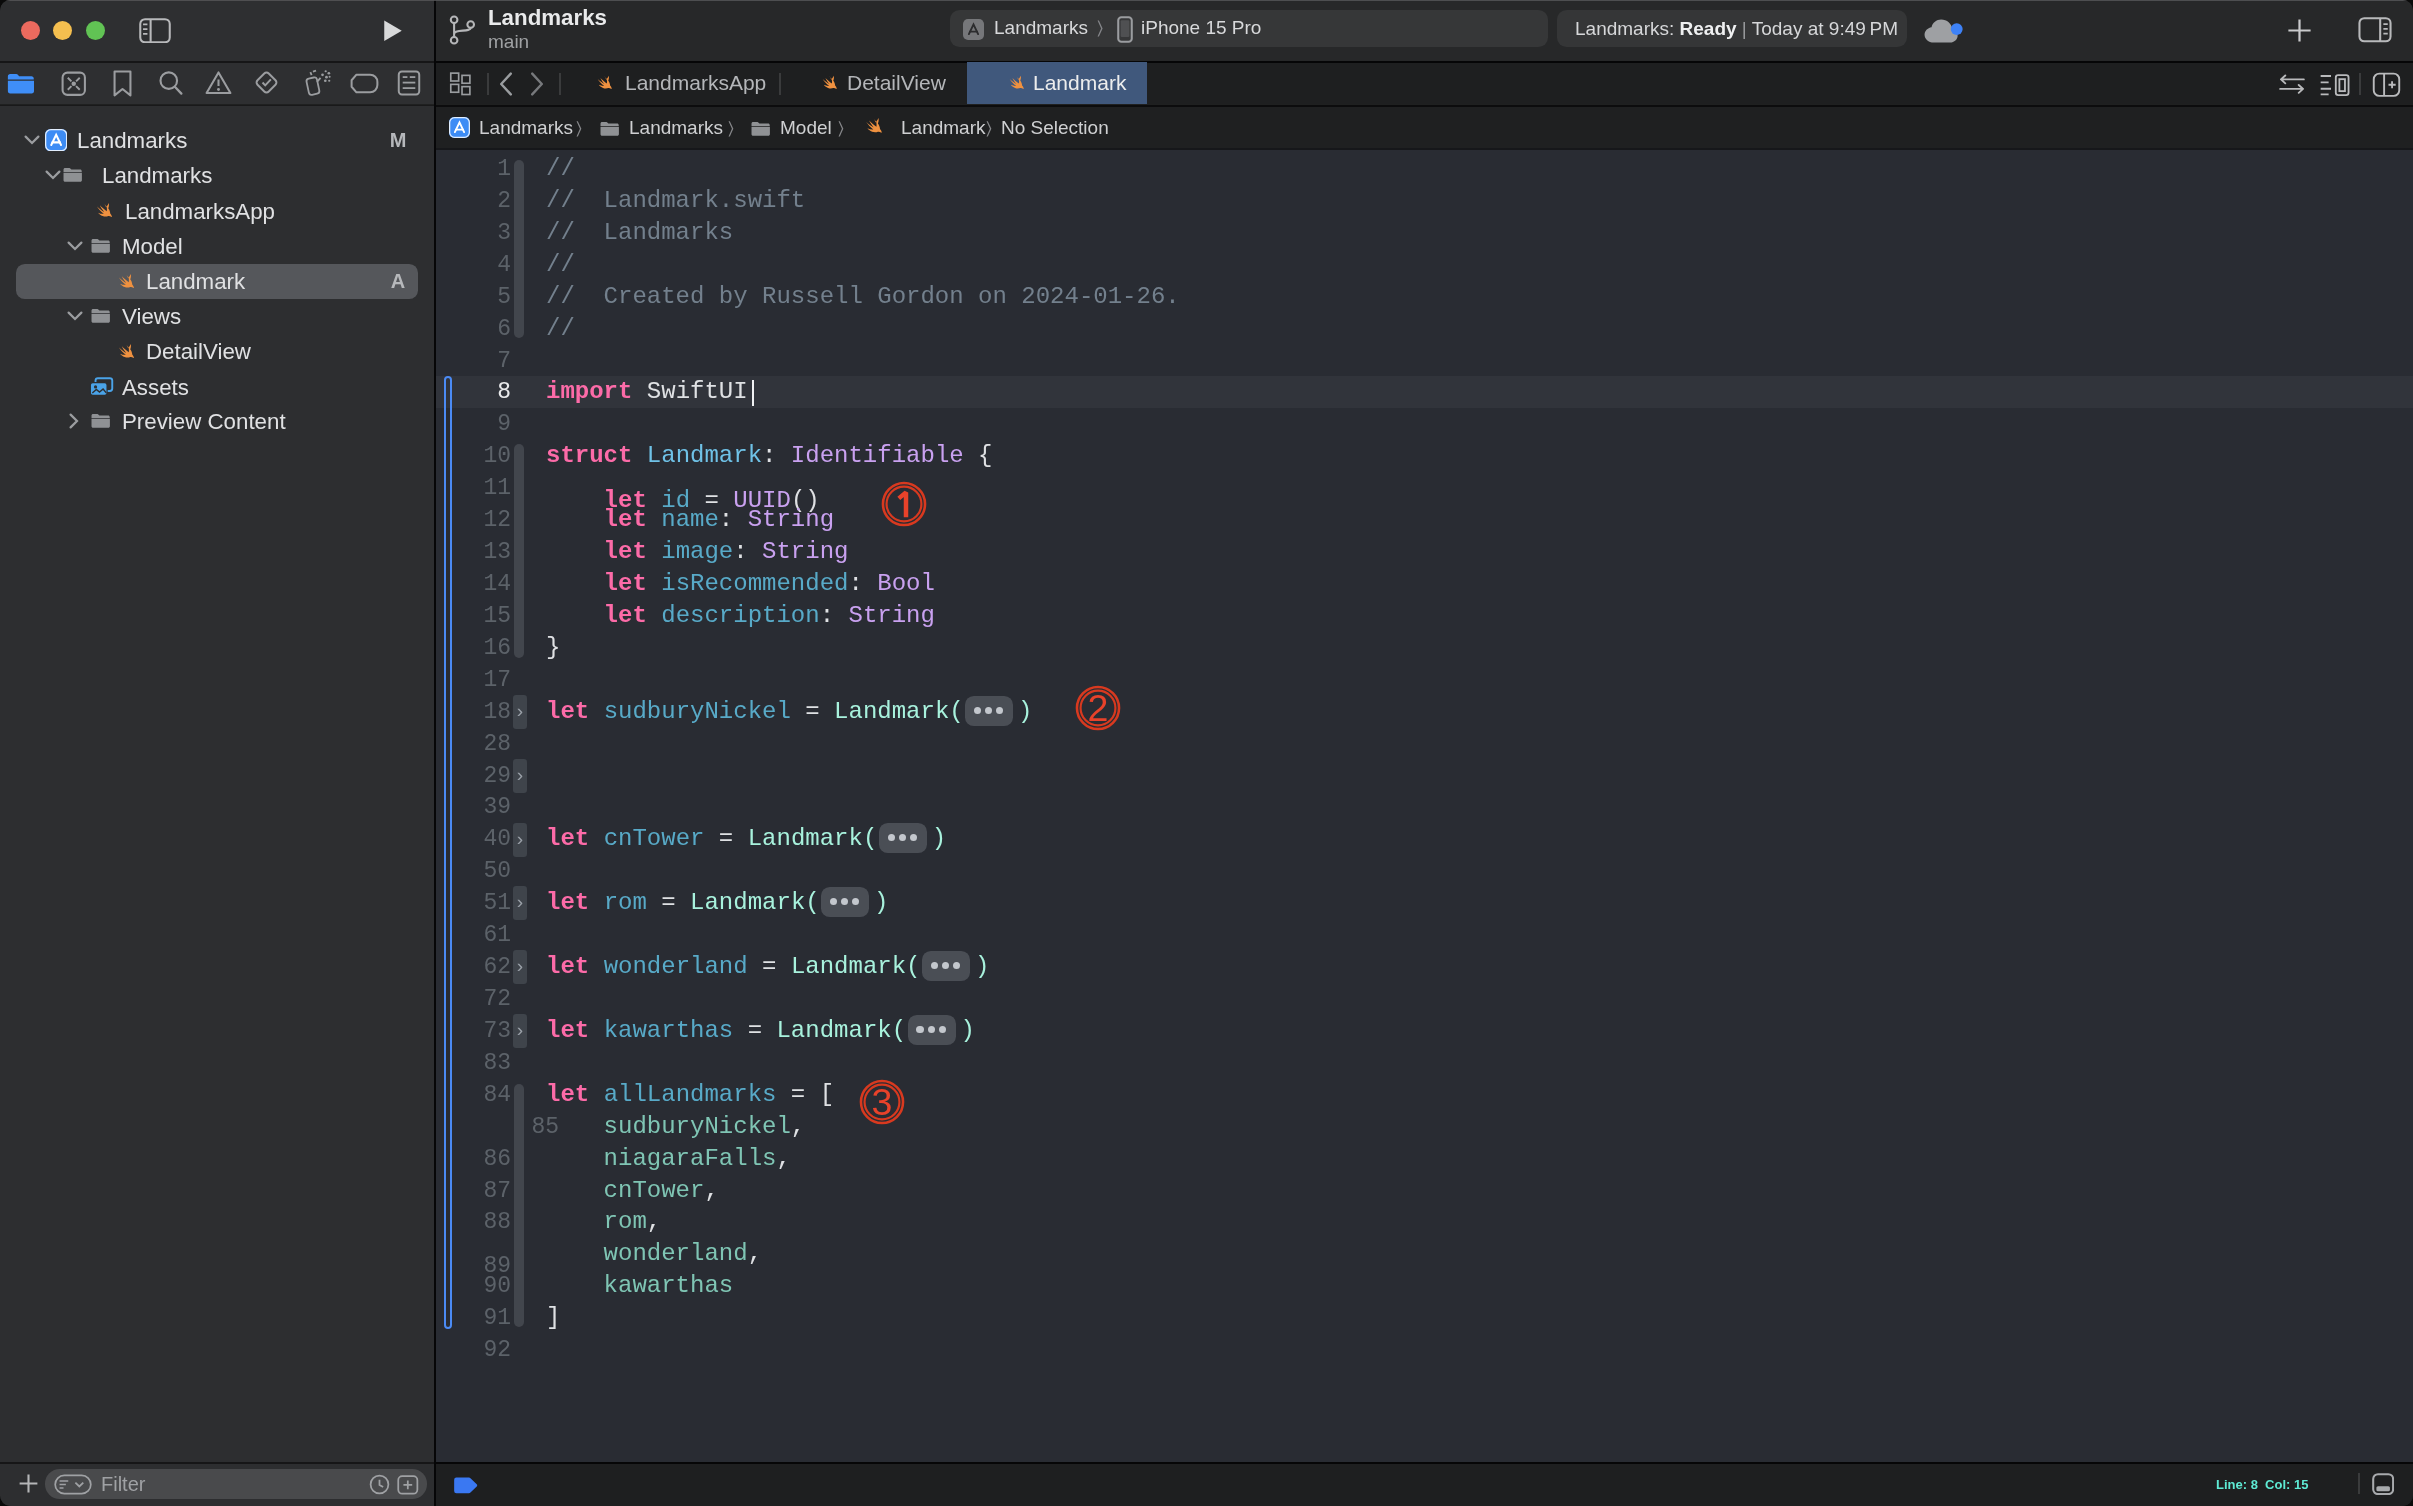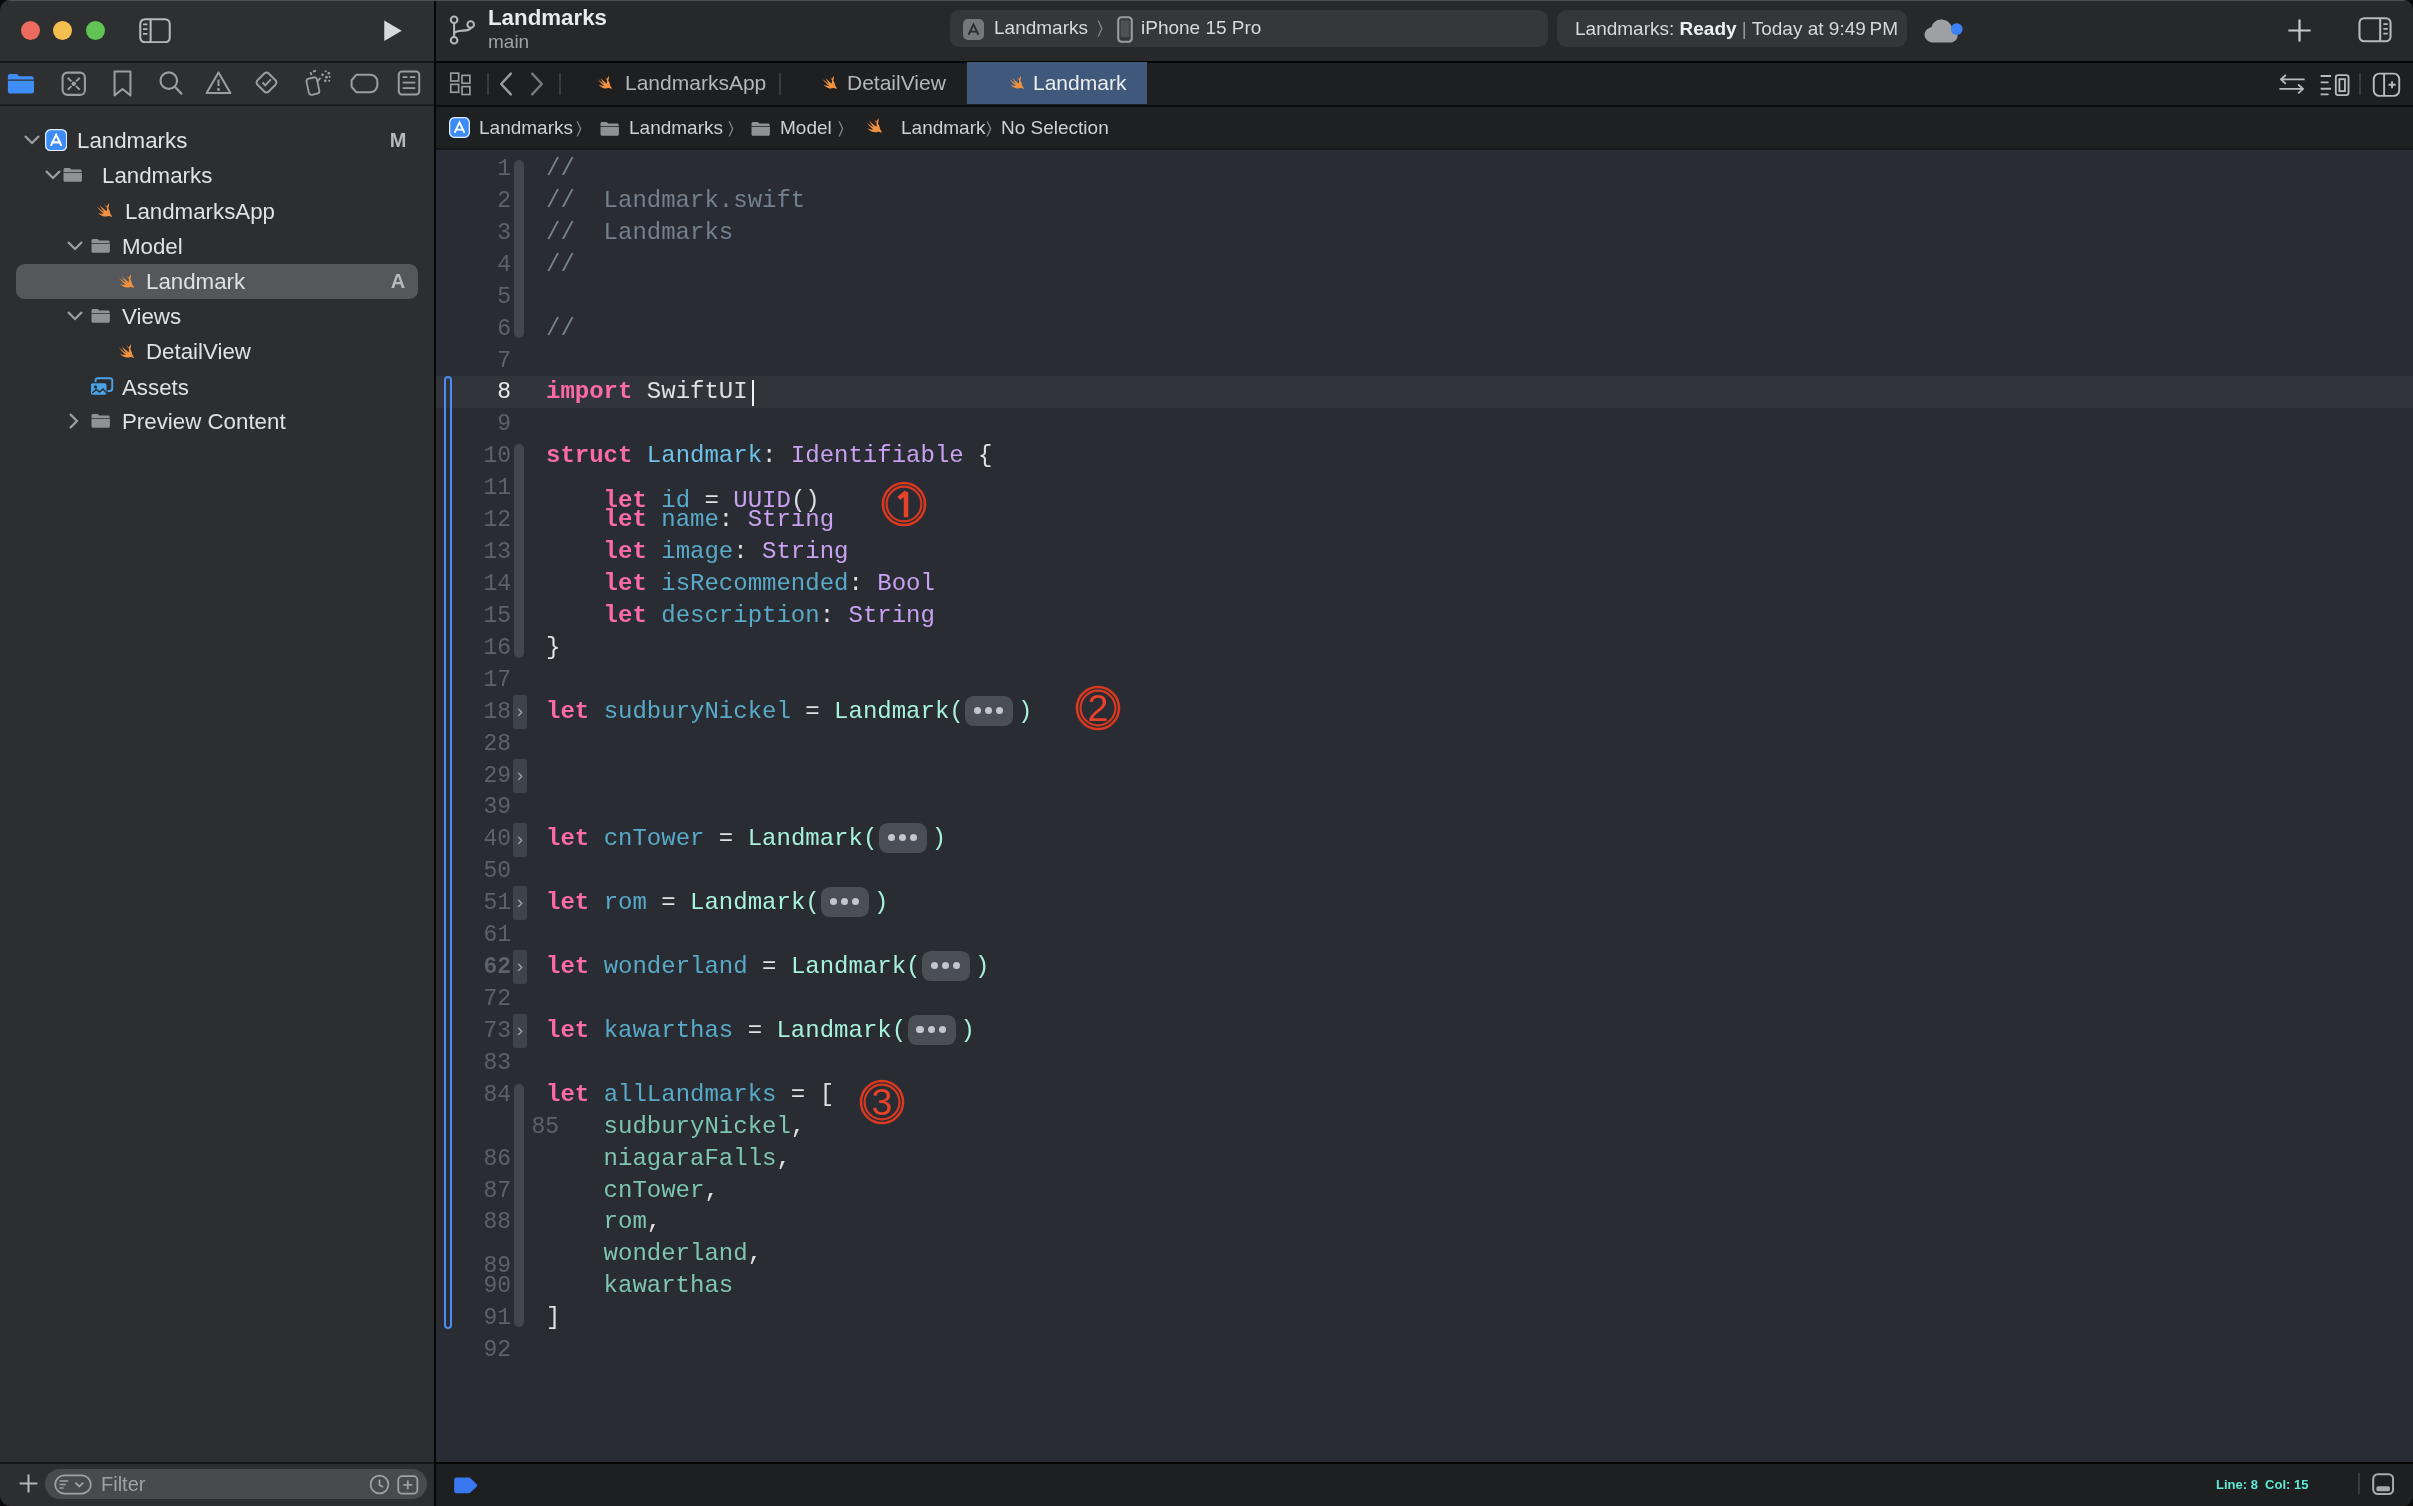--- a/index.html
+++ b/index.html
@@ -353,21 +353,21 @@
 <div class="abs ln" style="left:0;top:483px;color:#5c6269;">16</div>
 <div class="abs ln" style="left:0;top:515px;color:#5c6269;">17</div>
 <div class="abs ln" style="left:0;top:547px;color:#5c6269;">18</div>
 <div class="abs ln" style="left:0;top:579px;color:#5c6269;">28</div>
 <div class="abs ln" style="left:0;top:611px;color:#5c6269;">29</div>
 <div class="abs ln" style="left:0;top:642px;color:#5c6269;">39</div>
 <div class="abs ln" style="left:0;top:674px;color:#5c6269;">40</div>
 <div class="abs ln" style="left:0;top:706px;color:#5c6269;">50</div>
 <div class="abs ln" style="left:0;top:738px;color:#5c6269;">51</div>
 <div class="abs ln" style="left:0;top:770px;color:#5c6269;">61</div>
-<div class="abs ln" style="left:0;top:802px;color:#5c6269;font-weight:bold;">62</div>
+<div class="abs ln" style="left:0;top:802px;color:#5c6269;">62</div>
 <div class="abs ln" style="left:0;top:834px;color:#5c6269;">72</div>
 <div class="abs ln" style="left:0;top:866px;color:#5c6269;">73</div>
 <div class="abs ln" style="left:0;top:898px;color:#5c6269;">83</div>
 <div class="abs ln" style="left:0;top:930px;color:#5c6269;">84</div>
 <div class="abs ln" style="left:0;top:962px;color:#5c6269;margin-left:48px;">85</div>
 <div class="abs ln" style="left:0;top:994px;color:#5c6269;">86</div>
 <div class="abs ln" style="left:0;top:1026px;color:#5c6269;">87</div>
 <div class="abs ln" style="left:0;top:1057px;color:#5c6269;">88</div>
 <div class="abs ln" style="left:0;top:1089px;color:#5c6269;margin-top:12px;">89</div>
 <div class="abs ln" style="left:0;top:1121px;color:#5c6269;">90</div>
@@ -376,20 +376,21 @@
 <div class="abs ftag" style="left:77px;top:546px">›</div>
 <div class="abs ftag" style="left:77px;top:610px">›</div>
 <div class="abs ftag" style="left:77px;top:674px">›</div>
 <div class="abs ftag" style="left:77px;top:737px">›</div>
 <div class="abs ftag" style="left:77px;top:801px">›</div>
 <div class="abs ftag" style="left:77px;top:865px">›</div>
 <div class="abs cl" style="left:110px;top:4px"><span class="c">//</span></div>
 <div class="abs cl" style="left:110px;top:36px"><span class="c">//  Landmark.swift</span></div>
 <div class="abs cl" style="left:110px;top:68px"><span class="c">//  Landmarks</span></div>
 <div class="abs cl" style="left:110px;top:100px"><span class="c">//</span></div>
+<div class="abs cl" style="left:110px;top:132px"><span class="c">//  Created by Russell Gordon on 2024-01-26.</span></div>
 <div class="abs cl" style="left:110px;top:164px"><span class="c">//</span></div>
 <div class="abs cl" style="left:110px;top:227px"><span class="k">import</span><span class="w"> SwiftUI</span></div>
 <div class="abs cl" style="left:110px;top:291px"><span class="k">struct</span><span class="w"> </span><span class="t">Landmark</span><span class="w">: </span><span class="o">Identifiable</span><span class="w"> {</span></div>
 <div class="abs cl" style="left:110px;top:336px"><span class="w">    </span><span class="k">let</span><span class="w"> </span><span class="d">id</span><span class="w"> = </span><span class="o">UUID</span><span class="w">()</span></div>
 <div class="abs cl" style="left:110px;top:355px"><span class="w">    </span><span class="k">let</span><span class="w"> </span><span class="d">name</span><span class="w">: </span><span class="o">String</span></div>
 <div class="abs cl" style="left:110px;top:387px"><span class="w">    </span><span class="k">let</span><span class="w"> </span><span class="d">image</span><span class="w">: </span><span class="o">String</span></div>
 <div class="abs cl" style="left:110px;top:419px"><span class="w">    </span><span class="k">let</span><span class="w"> </span><span class="d">isRecommended</span><span class="w">: </span><span class="o">Bool</span></div>
 <div class="abs cl" style="left:110px;top:451px"><span class="w">    </span><span class="k">let</span><span class="w"> </span><span class="d">description</span><span class="w">: </span><span class="o">String</span></div>
 <div class="abs cl" style="left:110px;top:483px"><span class="w">}</span></div>
 <div class="abs cl" style="left:110px;top:547px"><span class="k">let</span><span class="w"> </span><span class="d">sudburyNickel</span><span class="w"> = </span><span class="m">Landmark(</span><span class="pill"><i style="left:8.8px"></i><i style="left:20px"></i><i style="left:31px"></i></span><span class="m">)</span></div>

